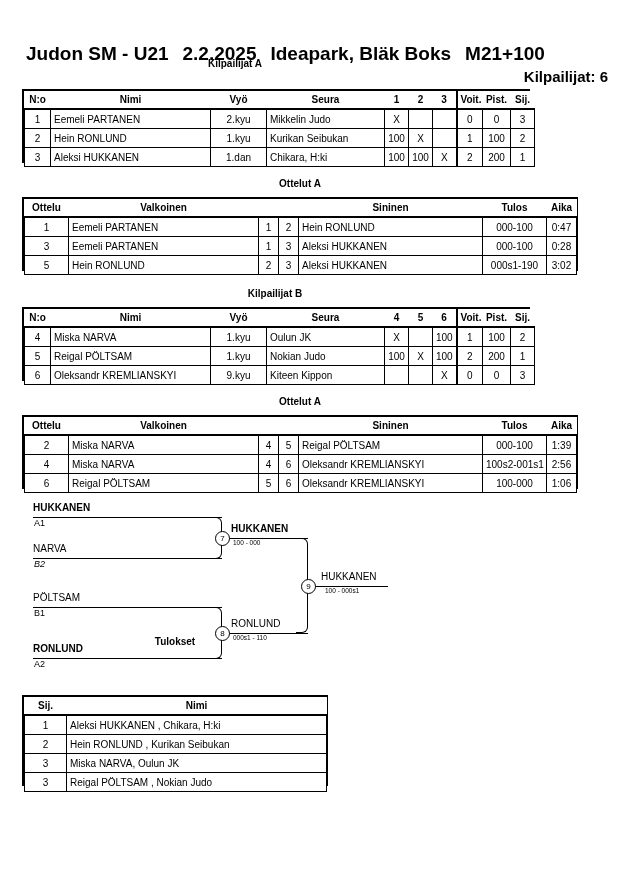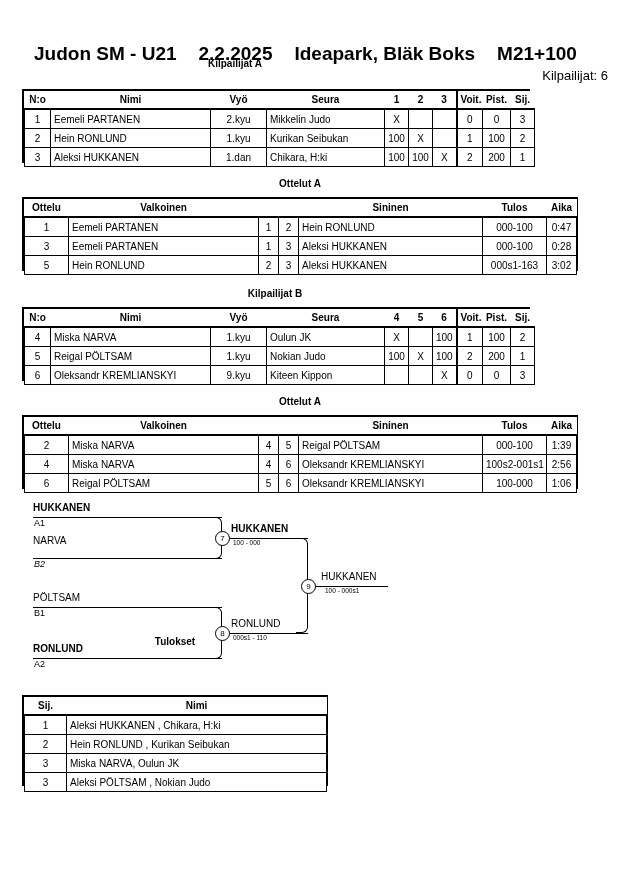--- a/index.html
+++ b/index.html
@@ -19,28 +19,28 @@
   
   .doc-title {
     position: absolute;
     left: 26px;
     top: 43px;
     font-size: 19px;
     font-weight: bold;
     letter-spacing: 0px;
     white-space: nowrap;
   }
-  .doc-title span { margin-right: 14px; margin-left: 8px; }
+  .doc-title span { margin-right: 14px; }
   .doc-title span:last-child { margin-right: 0; }
   .entrants-count {
     position: absolute;
     right: 22px;
     top: 68px;
-    font-size: 13px;
-    font-weight: normal;
+    font-size: 15px;
+    font-weight: bold;
     white-space: nowrap;
   }
 
   
   .caption {
     position: absolute;
     font-size: 10px;
     font-weight: bold;
     text-align: center;
   }
@@ -243,21 +243,21 @@
         <td class="l b">Aleksi HUKKANEN</td>
         <td class="c">000-100</td>
         <td class="c">0:28</td>
       </tr>
       <tr>
         <td class="c">5</td>
         <td class="l">Hein RONLUND</td>
         <td class="c">2</td>
         <td class="c">3</td>
         <td class="l b">Aleksi HUKKANEN</td>
-        <td class="c">000s1-163</td>
+        <td class="c">000s1-190</td>
         <td class="c">3:02</td>
       </tr>
     </tbody>
 </table>
 
 <div class="caption" style="left:20px; top:288px; width:510px;">Kilpailijat B</div>
 <div class="frame" style="left:22px; top:307px; width:508px; height:74px;"></div>
 <table class="grid" id="tbl-pool-b" style="left:24px; top:309px; width:504px;">
   <colgroup>
     <col style="width:26px">
@@ -378,21 +378,21 @@
       </tr>
     </tbody>
 </table>
 
 <div class="bracket">
 
   <div class="bk-name b" style="left:33px; top:7px;">HUKKANEN</div>
   <div class="hline" style="left:33px; top:22px; width:189px;"></div>
   <div class="bk-seed" style="left:34px; top:23px;">A1</div>
 
-  <div class="bk-name" style="left:33px; top:40px;">NARVA</div>
+  <div class="bk-name" style="left:33px; top:48px;">NARVA</div>
   <div class="hline" style="left:33px; top:63px; width:189px;"></div>
   <div class="bk-seed" style="left:34px; top:64px;font-style:italic;">B2</div>
 
   <div class="bk-bracket" style="left:210px; top:22px; width:12px; height:42px;"></div>
   <div class="bk-num" style="left:215px; top:36px;">7</div>
   <div class="bk-name b" style="left:231px; top:28px;">HUKKANEN</div>
   <div class="hline" style="left:228px; top:43px; width:80px;"></div>
   <div class="bk-score" style="left:233px; top:44px;">100 - 000</div>
 
   <div class="bk-name" style="left:33px; top:97px;">PÖLTSAM</div>
@@ -437,16 +437,16 @@
       <tr>
         <td class="c">2</td>
         <td class="l">Hein RONLUND , Kurikan Seibukan</td>
       </tr>
       <tr>
         <td class="c">3</td>
         <td class="l">Miska NARVA, Oulun JK</td>
       </tr>
       <tr>
         <td class="c">3</td>
-        <td class="l">Aleksi PÖLTSAM , Nokian Judo</td>
+        <td class="l">Reigal PÖLTSAM , Nokian Judo</td>
       </tr>
     </tbody>
 </table>
 
 </body></html>

